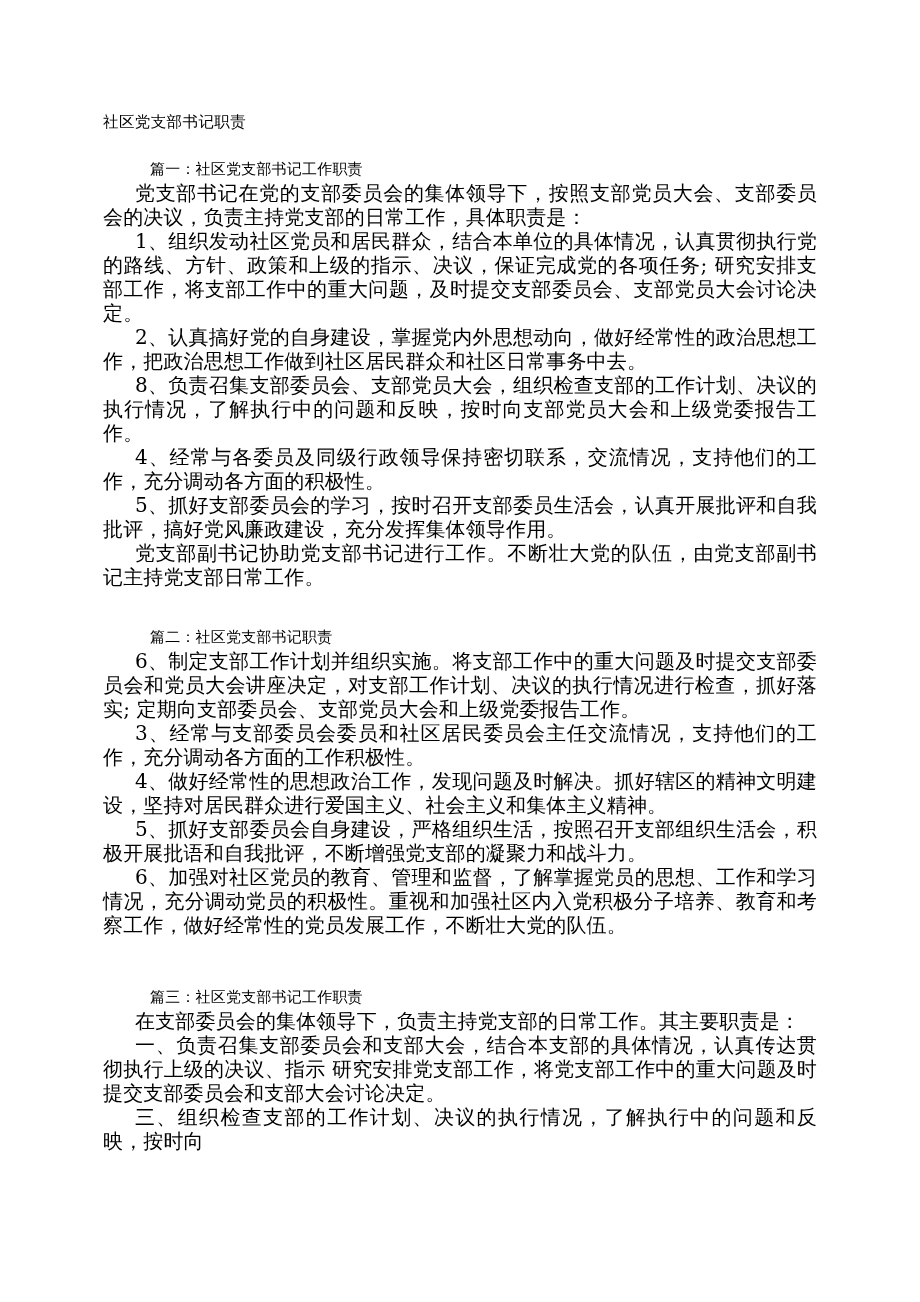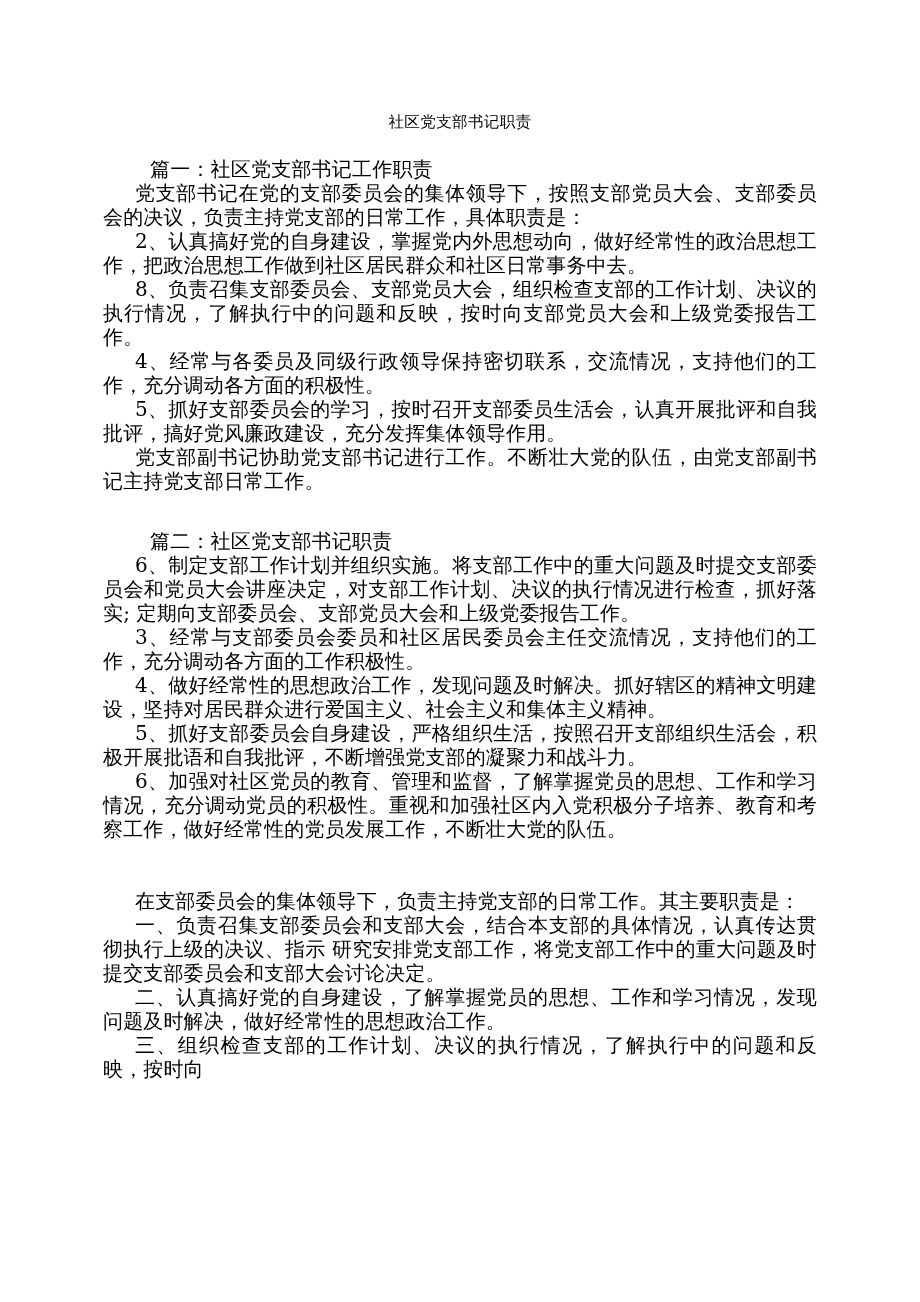--- a/index.html
+++ b/index.html
@@ -19,39 +19,39 @@
     overflow: hidden;
     box-sizing: border-box;
   }
   .content {
     position: absolute;
     left: 103px;
     top: 0;
     width: 714px;
   }
   .doc-title {
-    text-align: center;
+    text-align: left;
     font-size: 15.5px;
     line-height: 24px;
     margin: 0;
     padding-top: 110px;
     letter-spacing: 0.4px;
     font-weight: normal;
   }
   .section {
     margin: 0;
   }
   .section-gap-top {
     height: 36px;
   }
   .section-gap-large {
     height: 48px;
   }
   .sec-head {
-    font-size: 20px;
+    font-size: 15px;
     line-height: 24px;
     margin: 0;
     text-indent: 47px;
     letter-spacing: 0.2px;
     text-align: justify;
     text-justify: inter-ideograph;
   }
   .para {
     font-size: 20px;
     line-height: 24px;
@@ -72,20 +72,21 @@
 <div class="page">
   <div class="content">
 
     <div class="doc-title">社区党支部书记职责</div>
 
     <div class="title-spacer"></div>
 
     <div class="section">
       <div class="sec-head">篇一：社区党支部书记工作职责</div>
       <div class="para">党支部书记在党的支部委员会的集体领导下，按照支部党员大会、支部委员会的决议，负责主持党支部的日常工作，具体职责是：</div>
+      <div class="para">1、组织发动社区党员和居民群众，结合本单位的具体情况，认真贯彻执行党的路线、方针、政策和上级的指示、决议，保证完成党的各项任务; 研究安排支部工作，将支部工作中的重大问题，及时提交支部委员会、支部党员大会讨论决定。</div>
       <div class="para">2、认真搞好党的自身建设，掌握党内外思想动向，做好经常性的政治思想工作，把政治思想工作做到社区居民群众和社区日常事务中去。</div>
       <div class="para">8、负责召集支部委员会、支部党员大会，组织检查支部的工作计划、决议的执行情况，了解执行中的问题和反映，按时向支部党员大会和上级党委报告工作。</div>
       <div class="para">4、经常与各委员及同级行政领导保持密切联系，交流情况，支持他们的工作，充分调动各方面的积极性。</div>
       <div class="para">5、抓好支部委员会的学习，按时召开支部委员生活会，认真开展批评和自我批评，搞好党风廉政建设，充分发挥集体领导作用。</div>
       <div class="para">党支部副书记协助党支部书记进行工作。不断壮大党的队伍，由党支部副书记主持党支部日常工作。</div>
     </div>
 
     <div class="section-gap-top"></div>
 
     <div class="section">
@@ -93,20 +94,20 @@
       <div class="para">6、制定支部工作计划并组织实施。将支部工作中的重大问题及时提交支部委员会和党员大会讲座决定，对支部工作计划、决议的执行情况进行检查，抓好落实; 定期向支部委员会、支部党员大会和上级党委报告工作。</div>
       <div class="para">3、经常与支部委员会委员和社区居民委员会主任交流情况，支持他们的工作，充分调动各方面的工作积极性。</div>
       <div class="para">4、做好经常性的思想政治工作，发现问题及时解决。抓好辖区的精神文明建设，坚持对居民群众进行爱国主义、社会主义和集体主义精神。</div>
       <div class="para">5、抓好支部委员会自身建设，严格组织生活，按照召开支部组织生活会，积极开展批语和自我批评，不断增强党支部的凝聚力和战斗力。</div>
       <div class="para">6、加强对社区党员的教育、管理和监督，了解掌握党员的思想、工作和学习情况，充分调动党员的积极性。重视和加强社区内入党积极分子培养、教育和考察工作，做好经常性的党员发展工作，不断壮大党的队伍。</div>
     </div>
 
     <div class="section-gap-large"></div>
 
     <div class="section">
+      <div class="sec-head">篇三：社区党支部书记工作职责</div>
       <div class="para">在支部委员会的集体领导下，负责主持党支部的日常工作。其主要职责是：</div>
       <div class="para">一、负责召集支部委员会和支部大会，结合本支部的具体情况，认真传达贯彻执行上级的决议、指示 研究安排党支部工作，将党支部工作中的重大问题及时提交支部委员会和支部大会讨论决定。</div>
-      <div class="para">二、认真搞好党的自身建设，了解掌握党员的思想、工作和学习情况，发现问题及时解决，做好经常性的思想政治工作。</div>
       <div class="para">三、组织检查支部的工作计划、决议的执行情况，了解执行中的问题和反映，按时向</div>
     </div>
 
   </div>
 </div>
 
 </body></html>

